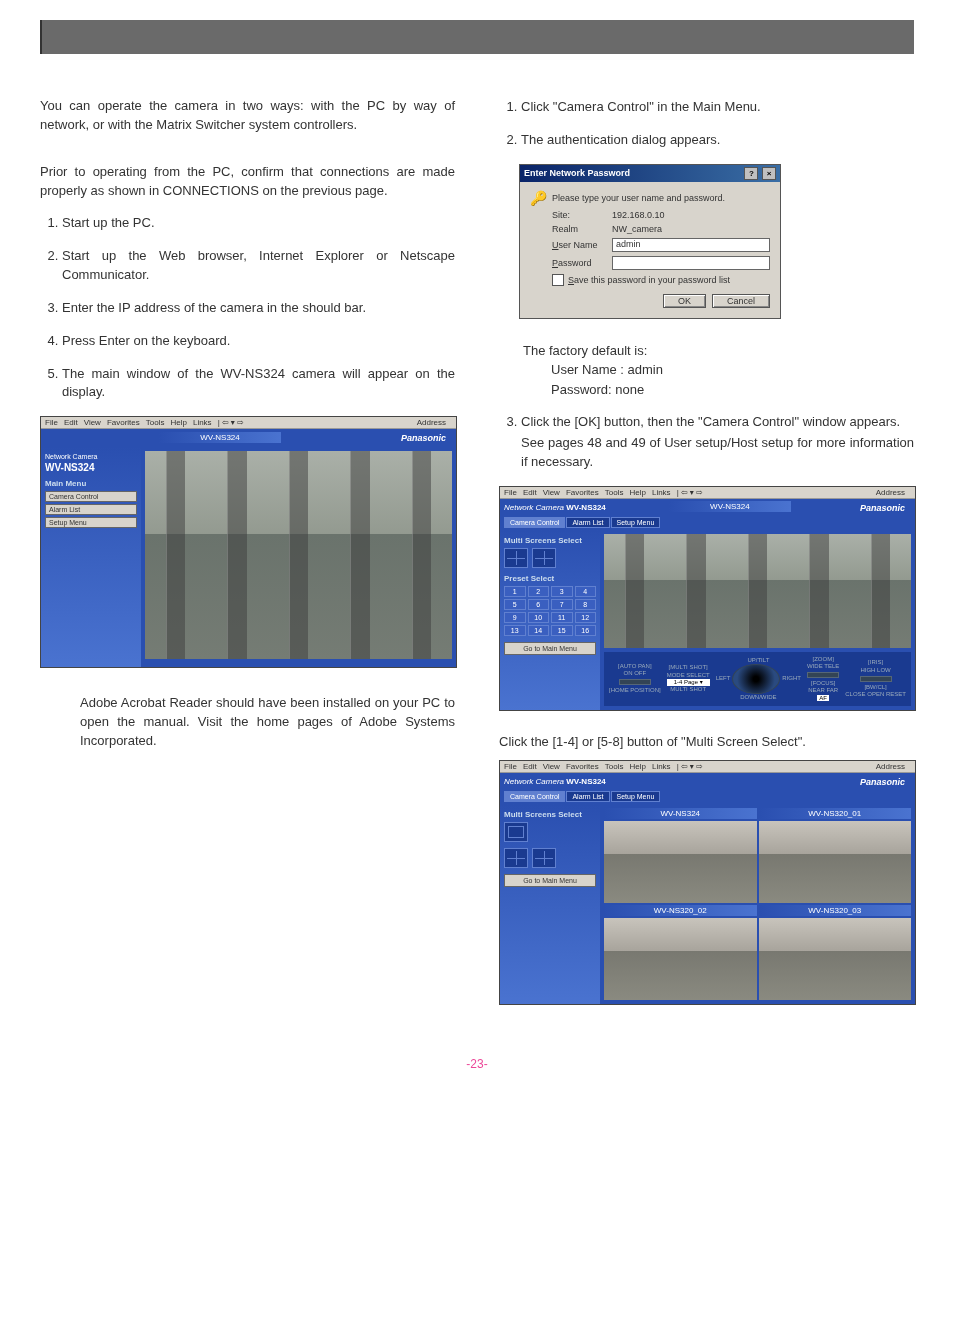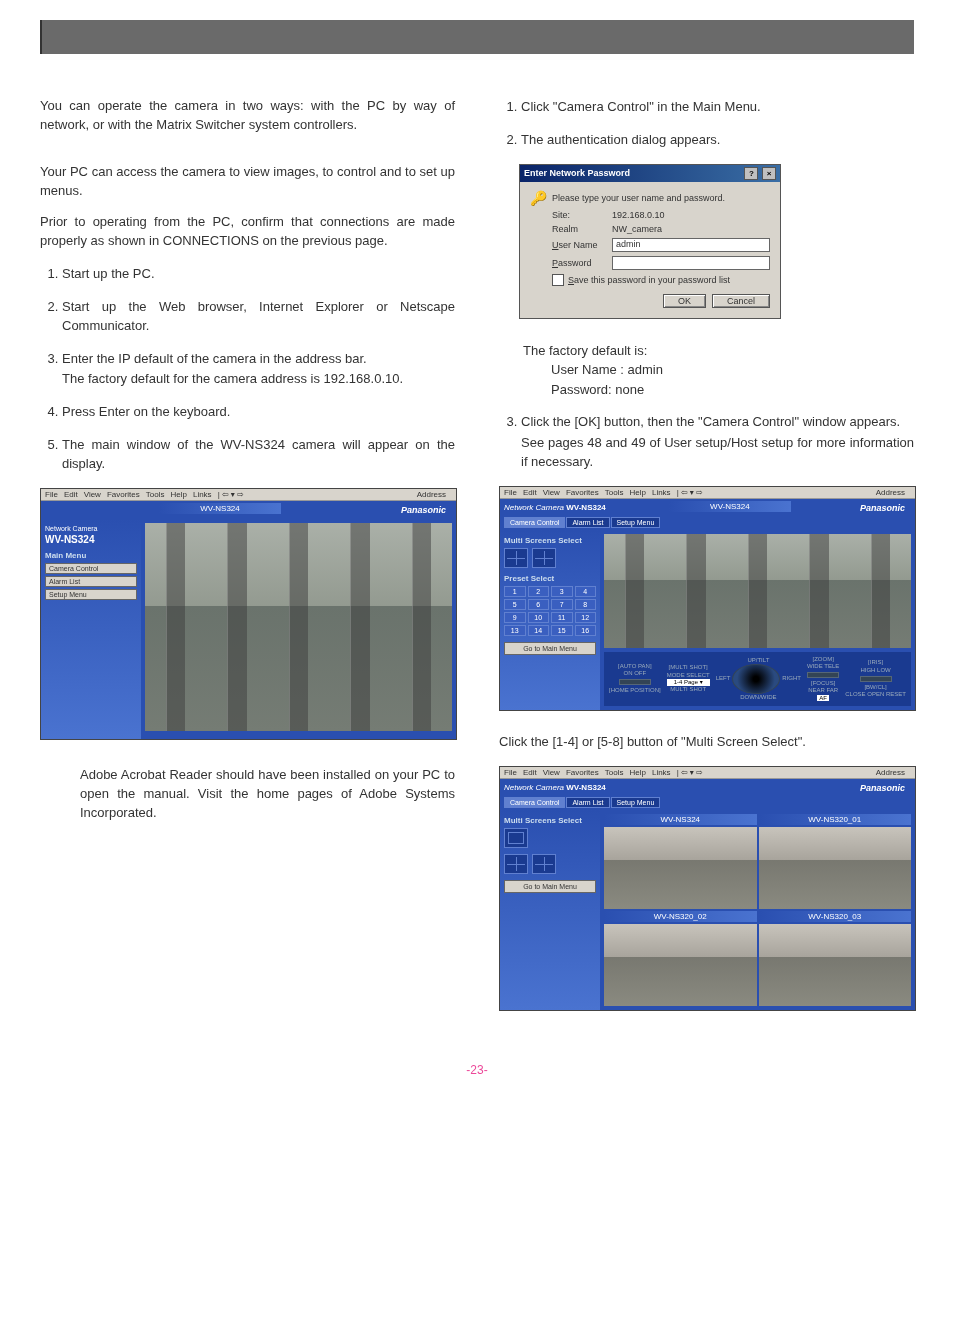--- a/index.html
+++ b/index.html
@@ -52,21 +52,21 @@
     line-height: 1.45;
   }
   .factory {
     margin: 14px 0 14px 24px;
     line-height: 1.5;
   }
   .factory .indent {
     margin-left: 28px;
   }
   .fig {
-    margin: 14px 0 22px 0;
+    margin: 8px 0 22px 0;
   }
   
   .dialog {
     width: 260px;
     border: 1px solid #555;
     background: #d8d4cc;
     font-size: 9px;
     font-family: Tahoma, Arial, sans-serif;
     margin-left: 20px;
   }
@@ -368,29 +368,27 @@
 </head>
 <body>
 
 <div class="header-bar"></div>
 
 <div class="columns">
 
   <div class="col">
     <p class="intro">You can operate the camera in two ways: with the PC by way of network, or with the Matrix Switcher system controllers.</p>
 
-    <p class="para">Your PC can access the camera to view images, to control and to set up menus.</p>
     <p class="para">Prior to operating from the PC, confirm that connections are made properly as shown in CONNECTIONS on the previous page.</p>
 
     <ol class="steps">
       <li>Start up the PC.</li>
       <li>Start up the Web browser, Internet Explorer or Netscape Communicator.</li>
       <li>
-        <span>Enter the IP default of the camera in the address bar.</span>
-        <div class="subtext">The factory default for the camera address is 192.168.0.10.</div>
+        <span>Enter the IP address of the camera in the should bar.</span>
       </li>
       <li>Press Enter on the keyboard.</li>
       <li>The main window of the WV-NS324 camera will appear on the display.</li>
     </ol>
 
     <div class="fig">
       <div class="browser">
         <div class="br-menu">
           <span>File</span>
           <span>Edit</span>

